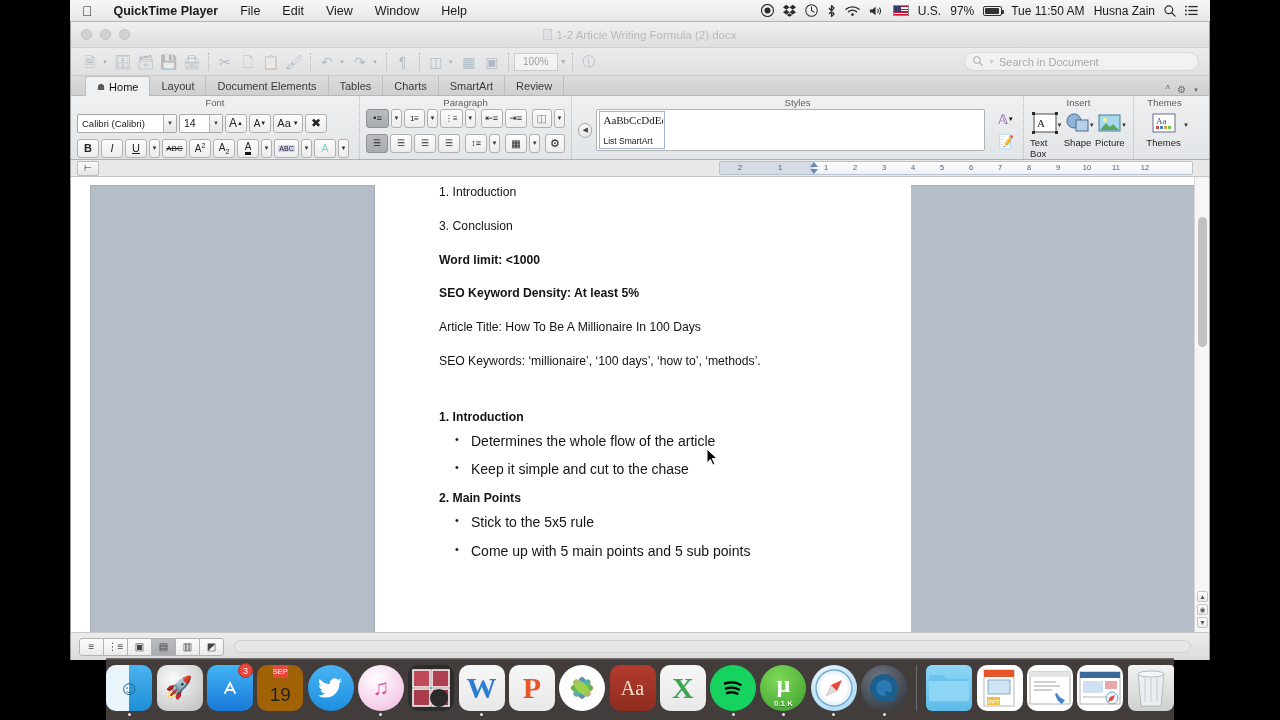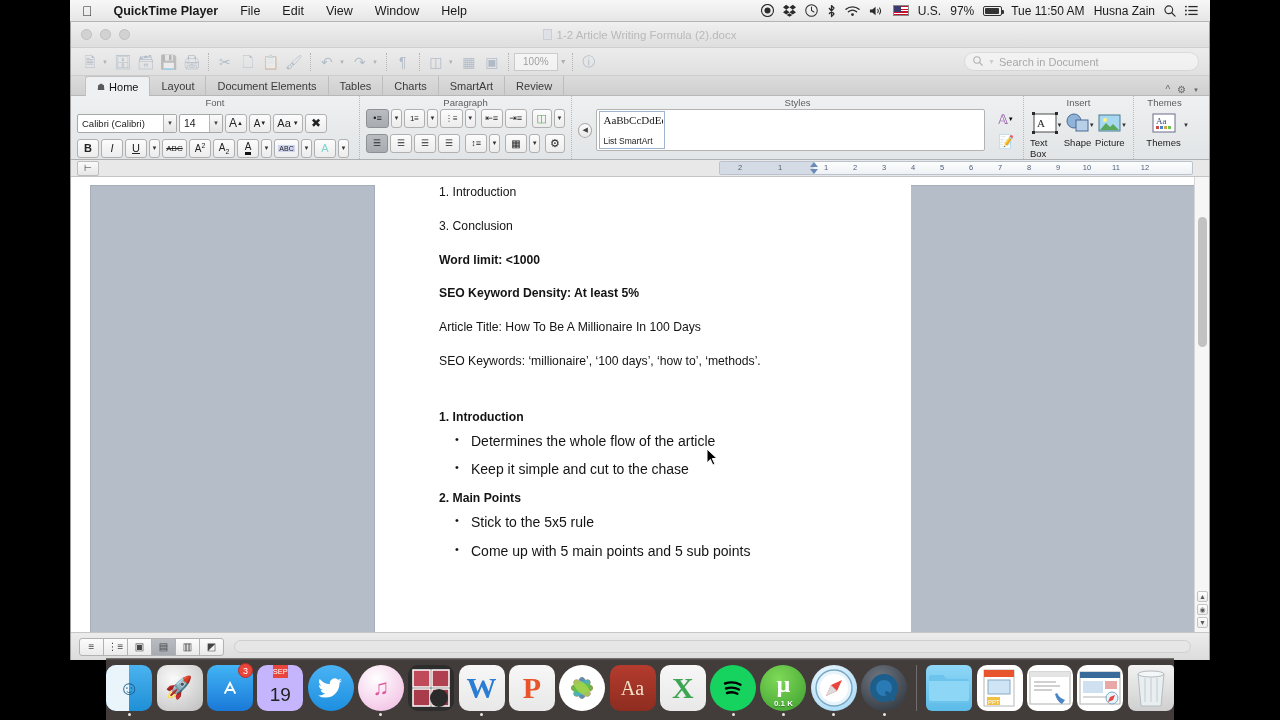--- a/index.html
+++ b/index.html
@@ -281,21 +281,21 @@
     z-index: 4; padding: 0 3px;
   }
   .dock-sep { width: 1px; height: 46px; background: rgba(255,255,255,0.25); margin: 0 5px; align-self: flex-start;}
 
   
   .ic-finder { background: linear-gradient(180deg,#4bb3f0,#1f8fd6); border-radius:10px; }
   .ic-finder::before{content:"";position:absolute;left:0;top:0;bottom:0;width:50%;background:#eaf4fb;}
   .ic-finder .face{position:relative;z-index:2;font-size:20px;color:#1c5d86;}
   .ic-launch { background: radial-gradient(circle at 35% 30%,#fafafa,#bdbdbd); }
   .ic-appstore { background: linear-gradient(180deg,#42b4f5,#1a79d8); }
-  .ic-cal { background: #c4b5fd; display:flex; flex-direction:column; }
+  .ic-cal { background: #a16207; display:flex; flex-direction:column; }
   .ic-cal .m { height: 13px; background:#e8453c; color:#fff; font-size:7.5px; display:flex; align-items:center; justify-content:center; }
   .ic-cal .d { flex:1; color:#222; font-size:19px; display:flex; align-items:center; justify-content:center; }
   .ic-twitter { background: linear-gradient(180deg,#4ab3f4,#1d8fe0); border-radius:50%; }
   .ic-itunes { background: radial-gradient(circle at 40% 30%,#fff,#f0b7e0); border-radius:50%; }
   .ic-itunes .n{color:#e0579f;font-size:22px;}
   .ic-photobooth { background: #2d2d2d; }
   .ic-word { background: linear-gradient(180deg,#f7f7f7,#e8e8e8); color:#2b7cd3; font-family:"Liberation Serif",serif; font-weight:bold; font-size:30px;}
   .ic-ppt { background: linear-gradient(180deg,#f7f7f7,#e8e8e8); color:#e8542b; font-family:"Liberation Serif",serif; font-weight:bold; font-size:30px;}
   .ic-photos { background: #fff; border-radius:50%; }
   .ic-dict { background: linear-gradient(180deg,#b43c2e,#8e2c20); color:#f2e0c8; font-family:"Liberation Serif",serif; font-size:20px;}

